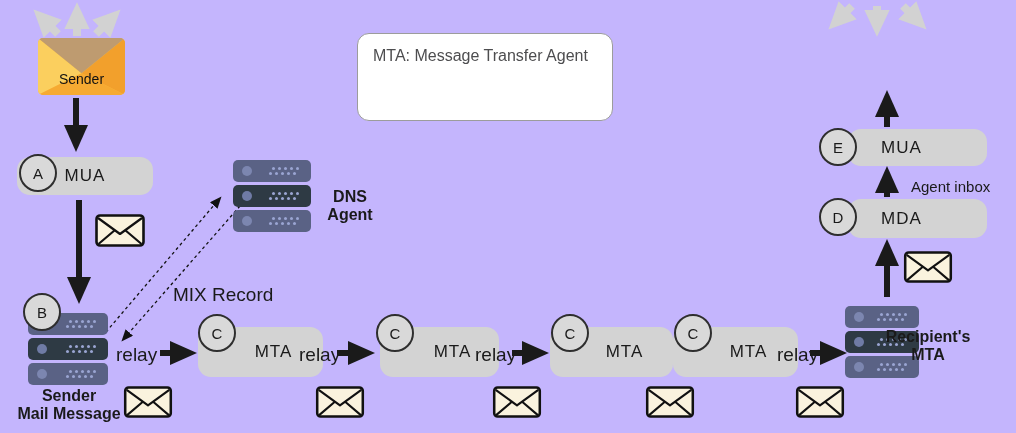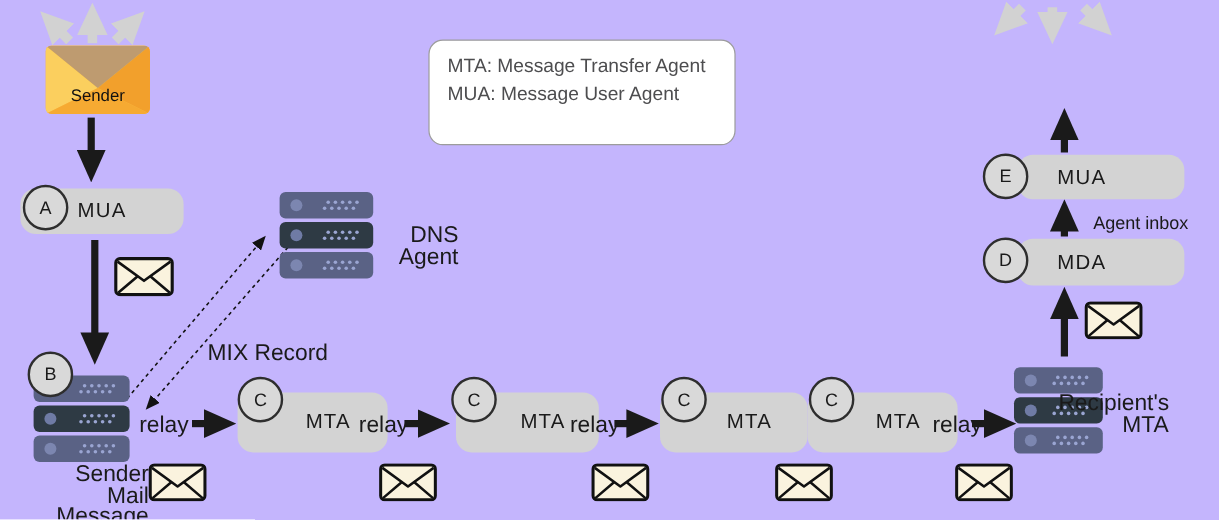--- a/index.html
+++ b/index.html
@@ -49,21 +49,21 @@
   .rack.dark .rk-circle{background:#6F7BA5;}
   .rk-dots{
     position:absolute;right:12px;top:7px;width:3px;height:3px;border-radius:50%;background:#9AA5D2;
     box-shadow:-6px 0 0 #9AA5D2,-12px 0 0 #9AA5D2,-18px 0 0 #9AA5D2,-24px 0 0 #9AA5D2,
       -3px 5px 0 #9AA5D2,-9px 5px 0 #9AA5D2,-15px 5px 0 #9AA5D2,-21px 5px 0 #9AA5D2,-27px 5px 0 #9AA5D2;
   }
   
   .mail{position:absolute;z-index:2;}
   
   .lbl{position:absolute;z-index:2;font-size:19px;color:#1a1a1a;white-space:nowrap;}
-  .lbl-2line{text-align:right;white-space:normal;line-height:17.5px;font-size:19px;font-weight:400;}
+  .lbl-2line{text-align:center;white-space:normal;line-height:17.5px;font-size:16px;font-weight:700;}
   .lbl-medium{font-weight:500;}
 </style>
 </head>
 <body>
 
 <div class="canvas">
 
   <svg class="overlay" width="1016" height="433" viewBox="0 0 1016 433">
     <defs>
       <marker id="mB" markerWidth="4.5" markerHeight="4" refX="0.5" refY="2" orient="auto">
@@ -97,21 +97,20 @@
 
     <path d="M106,332 L215,204" stroke="#111" stroke-width="1.3" fill="none" stroke-dasharray="3 3" marker-end="url(#mD)"></path>
     <path d="M240,206 L128,334" stroke="#111" stroke-width="1.3" fill="none" stroke-dasharray="3 3" marker-end="url(#mD)"></path>
 
     <path d="M649,352 L672,352" stroke="#3a3a3a" stroke-width="2" stroke-dasharray="2 3"></path>
     <path d="M649,361 L672,361" stroke="#3a3a3a" stroke-width="2" stroke-dasharray="2 3"></path>
   </svg>
 
   <div class="legend">
     <div>MTA: Message Transfer Agent</div>
-    <div>MUA: Message User Agent</div>
   </div>
 
   <div class="big-env" style="left:38px;top:38px;width:87px;height:57px">
     <i class="env-left"></i>
       <i class="env-right"></i>
       <i class="env-bottom"></i>
       <i class="env-flap"></i>
     <span class="env-label">Sender</span>
   </div>
 

